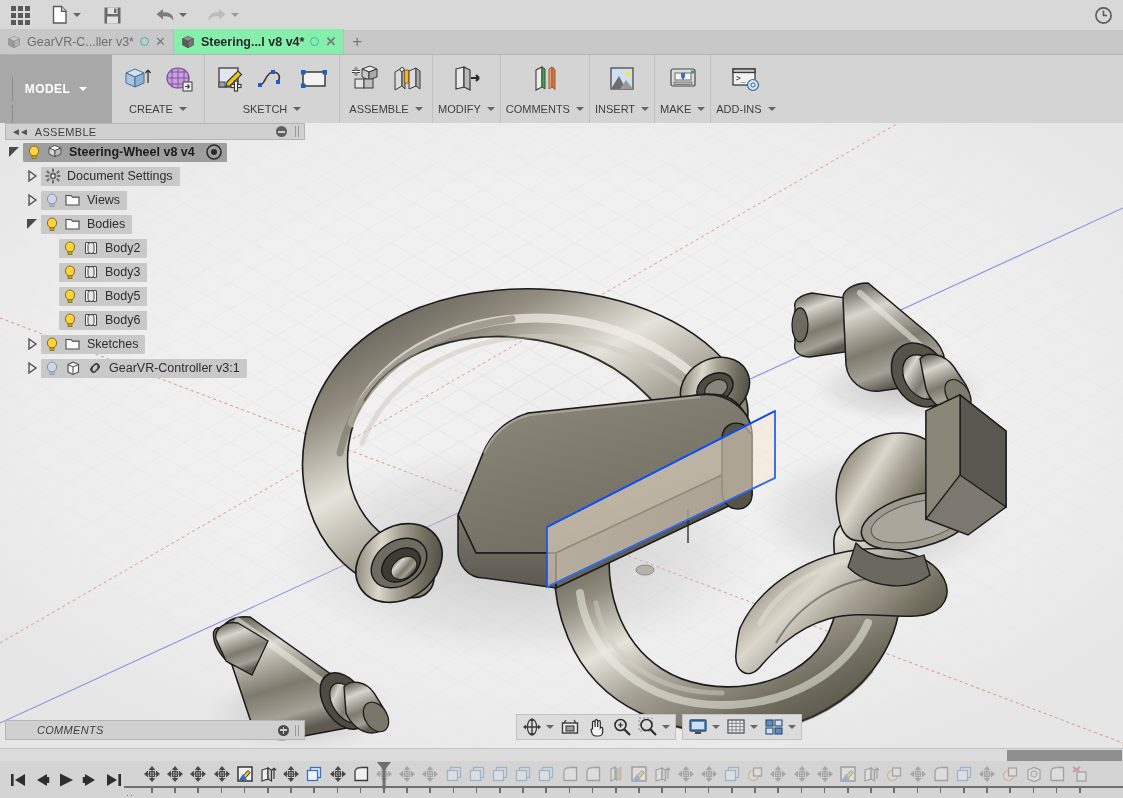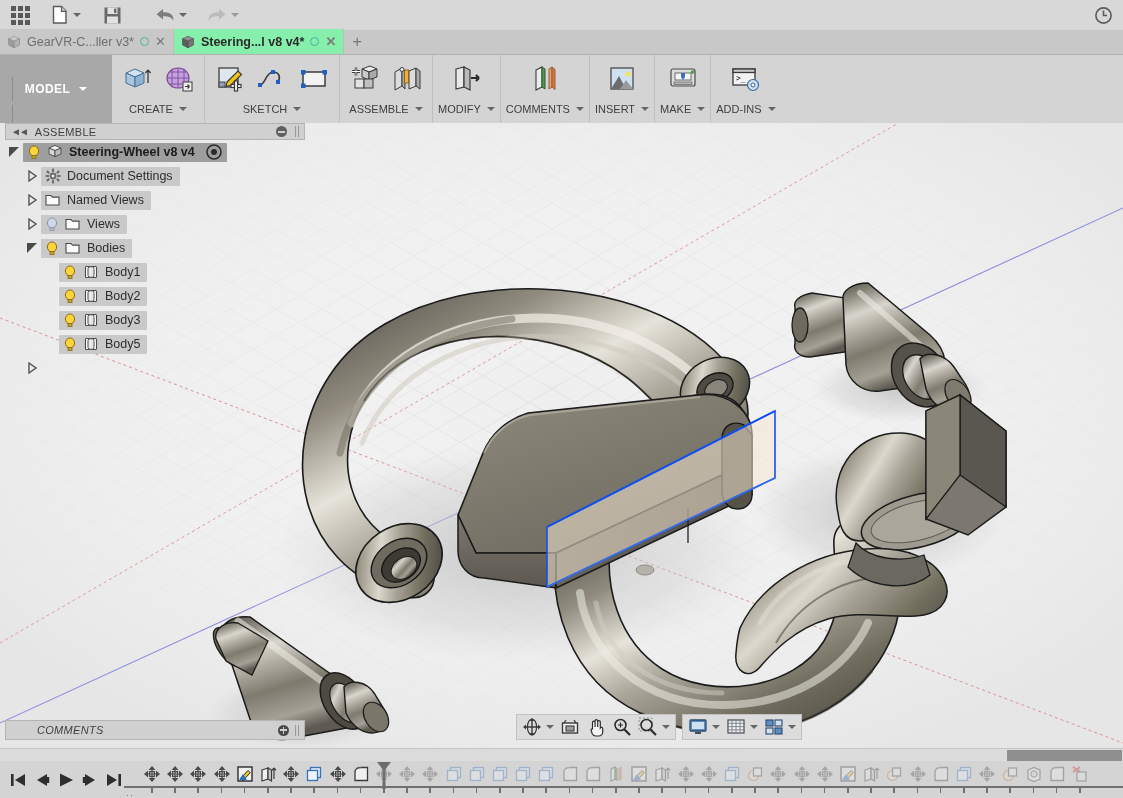--- a/index.html
+++ b/index.html
@@ -679,34 +679,20 @@
           </span>
         </div>
         <div class="node">
           <span style="width: 18px; flex: 0 0 auto;"></span>
           <span class="arrow">
             <svg width="12" height="12" viewBox="0 0 12 12" style="flex: 0 0 auto;">
               <path d="M3 1 L10 6 L3 11 Z" fill="none" stroke="#4a4a4a" stroke-width="1.3"></path>
             </svg>
           </span>
           <span class="chip">
-            <svg width="16" height="16" viewBox="0 0 16 16" style="flex: 0 0 auto;">
-              <path d="M1 3.5h5l1.4 1.6h6.6V13H1Z" fill="#fbfbfb" stroke="#4a4a4a" stroke-width="1.1"></path>
-            </svg>
-            <span>Named Views</span>
-          </span>
-        </div>
-        <div class="node">
-          <span style="width: 18px; flex: 0 0 auto;"></span>
-          <span class="arrow">
-            <svg width="12" height="12" viewBox="0 0 12 12" style="flex: 0 0 auto;">
-              <path d="M3 1 L10 6 L3 11 Z" fill="none" stroke="#4a4a4a" stroke-width="1.3"></path>
-            </svg>
-          </span>
-          <span class="chip">
             <svg width="14" height="15" viewBox="0 0 14 15" style="flex: 0 0 auto;">
               <ellipse cx="7" cy="6" rx="4.6" ry="5" fill="#cfd8ea" stroke="#8a93a8" stroke-width="1"></ellipse>
               <rect x="5" y="10.4" width="4" height="3" fill="#b4bdd0" stroke="#8a93a8" stroke-width=".8"></rect>
             </svg>
             <svg width="16" height="16" viewBox="0 0 16 16" style="flex: 0 0 auto;">
               <path d="M1 3.5h5l1.4 1.6h6.6V13H1Z" fill="#fbfbfb" stroke="#4a4a4a" stroke-width="1.1"></path>
             </svg>
             <span>Views</span>
           </span>
         </div>
@@ -733,74 +719,107 @@
           <span class="arrow"></span>
           <span class="chip">
             <svg width="14" height="15" viewBox="0 0 14 15" style="flex: 0 0 auto;">
               <ellipse cx="7" cy="6" rx="4.6" ry="5" fill="#ffd43a" stroke="#8a6d10" stroke-width="1"></ellipse>
               <rect x="5" y="10.4" width="4" height="3" fill="#c9a018" stroke="#8a6d10" stroke-width=".8"></rect>
             </svg>
             <svg width="16" height="16" viewBox="0 0 16 16" style="flex: 0 0 auto;">
               <rect x="2.5" y="2.5" width="11" height="11" rx="1" fill="#fff" stroke="#4a4a4a" stroke-width="1.1"></rect>
               <path d="M5 4.6 a3 2 0 016 0 v6.8 a3 2 0 01-6 0Z" fill="#e9e9e9" stroke="#4a4a4a" stroke-width="1"></path>
             </svg>
-            <span>Body1</span>
+            <span>Body2</span>
           </span>
         </div>
         <div class="node">
           <span style="width: 36px; flex: 0 0 auto;"></span>
           <span class="arrow"></span>
           <span class="chip">
             <svg width="14" height="15" viewBox="0 0 14 15" style="flex: 0 0 auto;">
               <ellipse cx="7" cy="6" rx="4.6" ry="5" fill="#ffd43a" stroke="#8a6d10" stroke-width="1"></ellipse>
               <rect x="5" y="10.4" width="4" height="3" fill="#c9a018" stroke="#8a6d10" stroke-width=".8"></rect>
             </svg>
             <svg width="16" height="16" viewBox="0 0 16 16" style="flex: 0 0 auto;">
               <rect x="2.5" y="2.5" width="11" height="11" rx="1" fill="#fff" stroke="#4a4a4a" stroke-width="1.1"></rect>
               <path d="M5 4.6 a3 2 0 016 0 v6.8 a3 2 0 01-6 0Z" fill="#e9e9e9" stroke="#4a4a4a" stroke-width="1"></path>
             </svg>
-            <span>Body2</span>
+            <span>Body3</span>
           </span>
         </div>
         <div class="node">
           <span style="width: 36px; flex: 0 0 auto;"></span>
           <span class="arrow"></span>
           <span class="chip">
             <svg width="14" height="15" viewBox="0 0 14 15" style="flex: 0 0 auto;">
               <ellipse cx="7" cy="6" rx="4.6" ry="5" fill="#ffd43a" stroke="#8a6d10" stroke-width="1"></ellipse>
               <rect x="5" y="10.4" width="4" height="3" fill="#c9a018" stroke="#8a6d10" stroke-width=".8"></rect>
             </svg>
             <svg width="16" height="16" viewBox="0 0 16 16" style="flex: 0 0 auto;">
               <rect x="2.5" y="2.5" width="11" height="11" rx="1" fill="#fff" stroke="#4a4a4a" stroke-width="1.1"></rect>
               <path d="M5 4.6 a3 2 0 016 0 v6.8 a3 2 0 01-6 0Z" fill="#e9e9e9" stroke="#4a4a4a" stroke-width="1"></path>
             </svg>
-            <span>Body3</span>
+            <span>Body5</span>
           </span>
         </div>
         <div class="node">
           <span style="width: 36px; flex: 0 0 auto;"></span>
           <span class="arrow"></span>
           <span class="chip">
             <svg width="14" height="15" viewBox="0 0 14 15" style="flex: 0 0 auto;">
               <ellipse cx="7" cy="6" rx="4.6" ry="5" fill="#ffd43a" stroke="#8a6d10" stroke-width="1"></ellipse>
               <rect x="5" y="10.4" width="4" height="3" fill="#c9a018" stroke="#8a6d10" stroke-width=".8"></rect>
             </svg>
             <svg width="16" height="16" viewBox="0 0 16 16" style="flex: 0 0 auto;">
               <rect x="2.5" y="2.5" width="11" height="11" rx="1" fill="#fff" stroke="#4a4a4a" stroke-width="1.1"></rect>
               <path d="M5 4.6 a3 2 0 016 0 v6.8 a3 2 0 01-6 0Z" fill="#e9e9e9" stroke="#4a4a4a" stroke-width="1"></path>
             </svg>
-            <span>Body5</span>
+            <span>Body6</span>
           </span>
         </div>
         <div class="node">
           <span style="width: 18px; flex: 0 0 auto;"></span>
           <span class="arrow">
             <svg width="12" height="12" viewBox="0 0 12 12" style="flex: 0 0 auto;">
               <path d="M3 1 L10 6 L3 11 Z" fill="none" stroke="#4a4a4a" stroke-width="1.3"></path>
             </svg>
+          </span>
+          <span class="chip">
+            <svg width="14" height="15" viewBox="0 0 14 15" style="flex: 0 0 auto;">
+              <ellipse cx="7" cy="6" rx="4.6" ry="5" fill="#ffd43a" stroke="#8a6d10" stroke-width="1"></ellipse>
+              <rect x="5" y="10.4" width="4" height="3" fill="#c9a018" stroke="#8a6d10" stroke-width=".8"></rect>
+            </svg>
+            <svg width="16" height="16" viewBox="0 0 16 16" style="flex: 0 0 auto;">
+              <path d="M1 3.5h5l1.4 1.6h6.6V13H1Z" fill="#fbfbfb" stroke="#4a4a4a" stroke-width="1.1"></path>
+            </svg>
+            <span>Sketches</span>
+          </span>
+        </div>
+        <div class="node">
+          <span style="width: 18px; flex: 0 0 auto;"></span>
+          <span class="arrow">
+            <svg width="12" height="12" viewBox="0 0 12 12" style="flex: 0 0 auto;">
+              <path d="M3 1 L10 6 L3 11 Z" fill="none" stroke="#4a4a4a" stroke-width="1.3"></path>
+            </svg>
+          </span>
+          <span class="chip">
+            <svg width="14" height="15" viewBox="0 0 14 15" style="flex: 0 0 auto;">
+              <ellipse cx="7" cy="6" rx="4.6" ry="5" fill="#cfd8ea" stroke="#8a93a8" stroke-width="1"></ellipse>
+              <rect x="5" y="10.4" width="4" height="3" fill="#b4bdd0" stroke="#8a93a8" stroke-width=".8"></rect>
+            </svg>
+            <svg width="16" height="16" viewBox="0 0 16 16" style="flex: 0 0 auto;">
+              <path d="M3 4.5 L8 2 L13.5 4.5 L13.5 12 L8 14.4 L3 12Z" fill="#f6f6f6" stroke="#4a4a4a" stroke-width="1.1"></path>
+              <path d="M3 4.5 L8 7 L13.5 4.5 M8 7 v7.4" fill="none" stroke="#4a4a4a" stroke-width="1"></path>
+            </svg>
+            <svg width="16" height="16" viewBox="0 0 16 16" style="flex: 0 0 auto;">
+              <path d="M5.5 10.5 a2.6 2.6 0 010-3.7 l2-2 a2.6 2.6 0 013.7 3.7 l-.8 .8" fill="none" stroke="#3b3b3b" stroke-width="1.6"></path>
+              <path d="M10.5 5.5 a2.6 2.6 0 010 3.7 l-2 2 a2.6 2.6 0 01-3.7-3.7 l.8-.8" fill="none" stroke="#3b3b3b" stroke-width="1.6"></path>
+            </svg>
+            <span>GearVR-Controller v3:1</span>
           </span>
         </div>
       </div>
   </div>
 
   <div id="comments">
     <span class="ttl">COMMENTS</span>
     <span class="plusc"></span>
     <span class="gripv"></span>
   </div>

